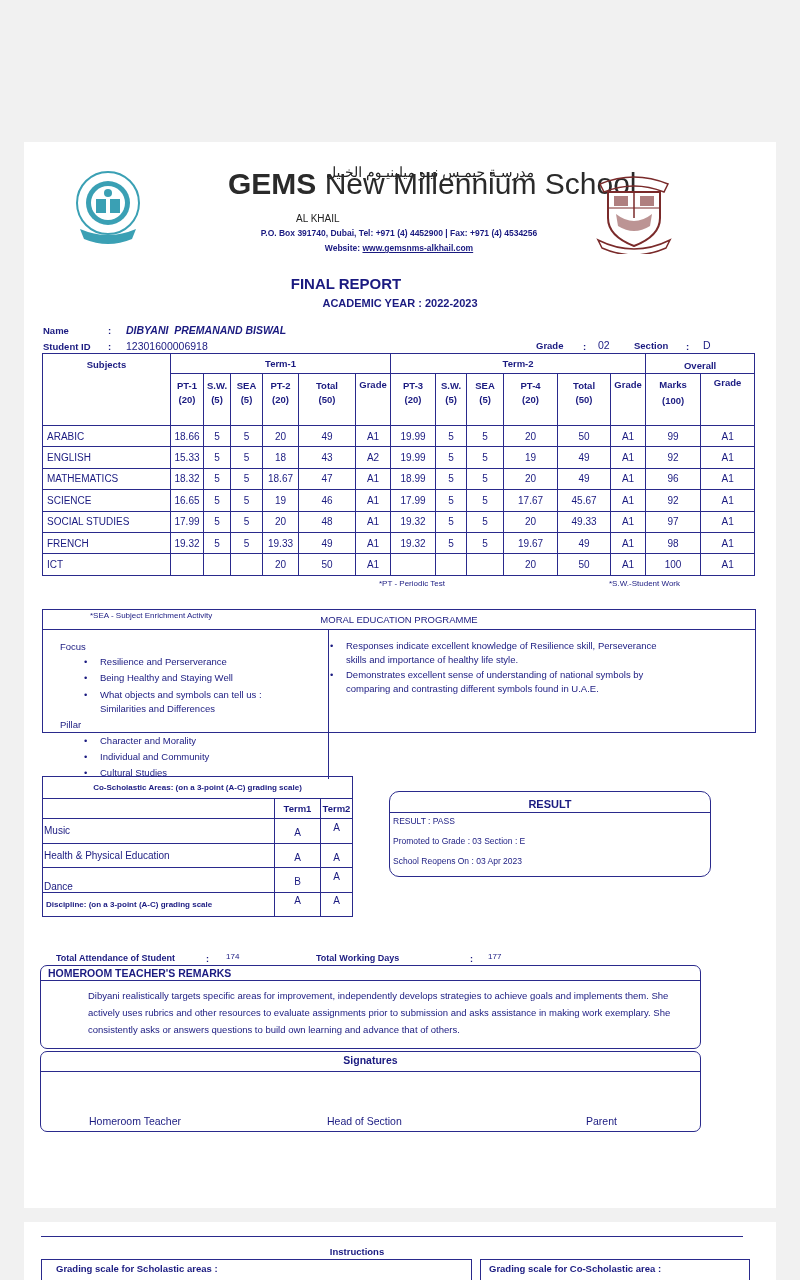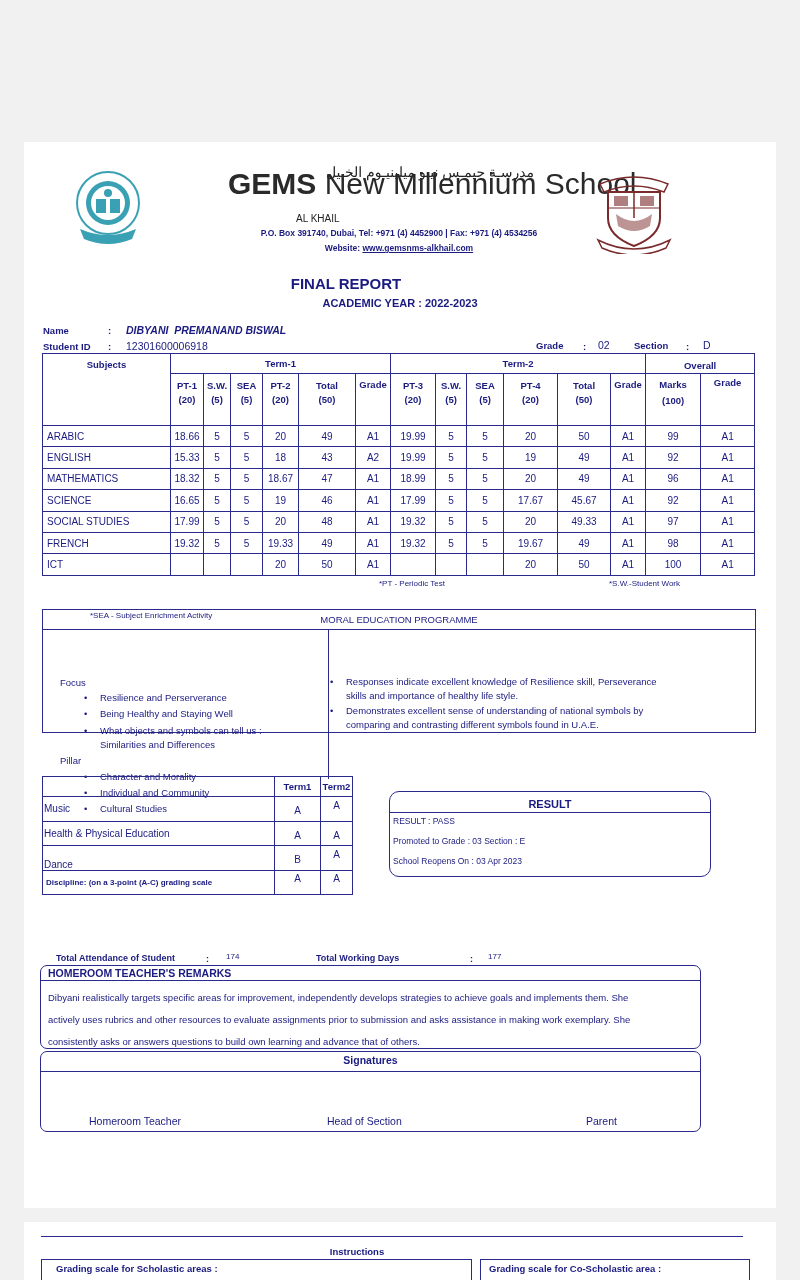--- a/index.html
+++ b/index.html
@@ -26,33 +26,33 @@
   table.marks { position: absolute; left: 18px; top: 211px; width: 712px; border-collapse: collapse; font-size: 10px; color: #1a1a80; table-layout: fixed; }
   table.marks td, table.marks th { border: 1.3px solid #2a2a8c; text-align: center; padding: 0 1px; }
   table.marks th { font-weight: bold; font-size: 9.5px; vertical-align: middle; }
   table.marks td.subj { text-align: left; padding-left: 4px; }
   table.marks tr.datarow td { height: 21.4px; }
   .footnote { font-size: 8px; color: #1a1a80; }
   .moral { left: 18px; top: 467px; width: 714px; height: 124px; border: 1.3px solid #2a2a8c; }
   .moral-head { height: 20px; border-bottom: 1.3px solid #2a2a8c; text-align: center; font-size: 9.5px; line-height: 20px; color: #1a1a80; }
   .moral-left { position: absolute; left: 0; top: 20px; width: 286px; height: 149px; border-right: 1.3px solid #2a2a8c; font-size: 9.5px; color: #1a1a80; }
   .moral-right { position: absolute; left: 288px; top: 20px; width: 424px; height: 149px; font-size: 9.5px; color: #1a1a80; }
-  .ml-line { position: absolute; white-space: nowrap; margin-top: 36px; }
+  .ml-line { position: absolute; white-space: nowrap; }
   .bullet::before { content: "•"; position: absolute; left: -16px; }
   table.cosch { position: absolute; left: 18px; top: 634px; width: 310px; border-collapse: collapse; font-size: 10px; color: #1a1a80; table-layout: fixed; }
   table.cosch td { border: 1.3px solid #2a2a8c; height: 24.5px; }
   table.cosch td.c { text-align: center; vertical-align: top; padding-top: 3px; }
   .result-box { left: 365px; top: 649px; width: 322px; height: 86px; border: 1.4px solid #2a2a8c; border-radius: 10px; }
   .result-head { height: 21px; border-bottom: 1.3px solid #2a2a8c; text-align: center; font-size: 11px; font-weight: bold; line-height: 24px; color: #1a1a80; }
   .result-line { position: absolute; left: 3px; font-size: 8.5px; color: #1a1a80; }
   .attend { font-size: 9px; font-weight: bold; color: #1a1a80; }
   .attend-val { font-size: 8px; color: #1a1a80; }
   .remarks-box { left: 16px; top: 823px; width: 661px; height: 84px; border: 1.4px solid #2a2a8c; border-radius: 7px; }
   .remarks-head { height: 15px; border-bottom: 1.3px solid #2a2a8c; font-size: 10.5px; font-weight: bold; padding-left: 7px; line-height: 15px; color: #1a1a80; }
-  .remarks-text { padding: 6px 0 0 7px; font-size: 9.5px; line-height: 22px; color: #1a1a80; width: 600px; }
+  .remarks-text { padding: 6px 0 0 7px; font-size: 9.5px; line-height: 17px; color: #1a1a80; width: 600px; margin-left: 40px; }
   .sig-box { left: 16px; top: 909px; width: 661px; height: 81px; border: 1.4px solid #2a2a8c; border-radius: 7px; }
   .sig-head { height: 20px; border-bottom: 1.3px solid #2a2a8c; text-align: center; font-size: 10.5px; font-weight: bold; line-height: 17px; color: #1a1a80; }
   .sig-label { position: absolute; top: 63px; font-size: 10.5px; color: #1a1a80; }
   .instr-rule { left: 17px; top: 14px; width: 702px; height: 0; border-top: 1.3px solid #2a2a8c; }
   .instr-title { left: 0; top: 24px; width: 666px; text-align: center; font-size: 9.5px; font-weight: bold; color: #1a1a80; }
   .grade-box { top: 37px; height: 40px; border: 1.3px solid #2a2a8c; font-size: 9.5px; font-weight: bold; color: #1a1a80; padding: 3px 0 0 14px; }
 </style>
 </head>
 <body>
 
@@ -297,20 +297,23 @@
     </div>
   </div>
 
   <table class="cosch">
     <colgroup>
         <col style="width:232px">
         <col style="width:46px">
         <col style="width:32px">
       </colgroup>
     <tbody>
+        <tr>
+      <td colspan="3" style="text-align:center; font-size:8px; font-weight:bold; height:22px;">Co-Scholastic Areas:  (on a 3-point (A-C) grading scale)</td>
+    </tr>
     <tr>
       <td style="height:20px;"></td>
       <td style="text-align:center; font-weight:bold; font-size:9.5px; height:20px;">Term1</td>
       <td style="text-align:center; font-weight:bold; font-size:9.5px; height:20px;">Term2</td>
     </tr>
     <tr>
       <td style="padding-left:1px;">Music</td>
       <td class="c" style="padding-top:8px;">A</td>
       <td class="c">A</td>
     </tr>

